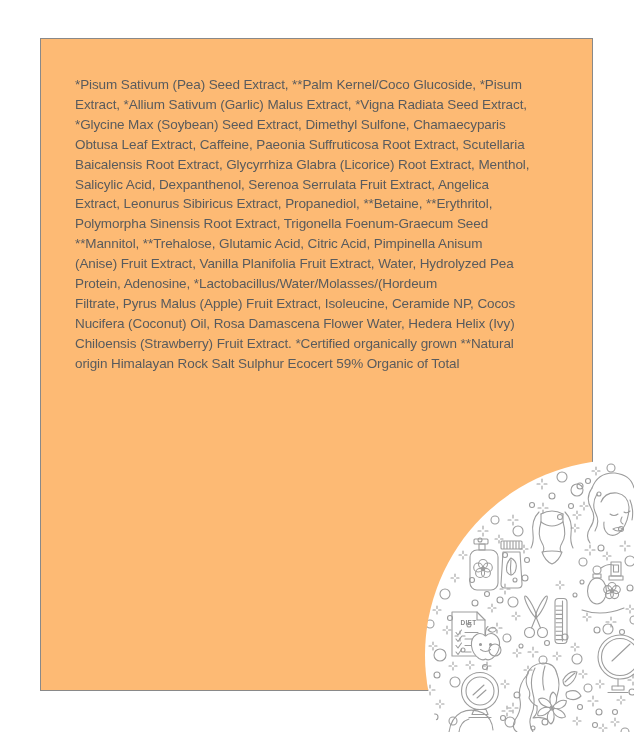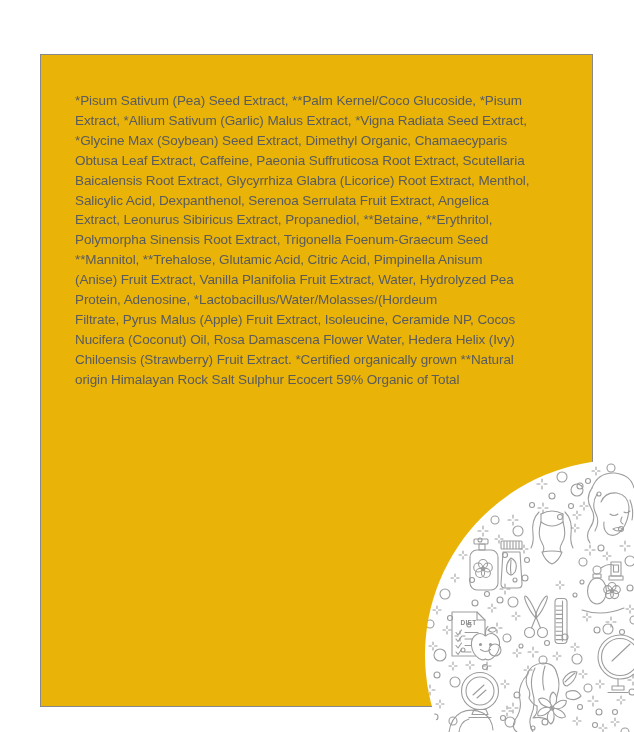--- a/index.html
+++ b/index.html
@@ -1,37 +1,37 @@
 <!DOCTYPE html>
 <html><head>
 <meta charset="utf-8">
 <style>
   html,body{margin:0;padding:0;background:#ffffff;}
   body{width:634px;height:732px;overflow:hidden;position:relative;
        font-family:"Liberation Sans","DejaVu Sans",sans-serif;}
   .panel{position:absolute;left:40px;top:38px;width:553px;height:653px;
-         border:1px solid #898989;background:#eab308;box-sizing:border-box;margin-top:16px;}
+         border:1px solid #898989;background:#fdba74;box-sizing:border-box;}
   .ingredients{position:absolute;left:34px;top:36px;right:18px;
                font-size:13.5px;line-height:19.9px;letter-spacing:-0.1px;
                color:#595b5d;font-weight:400;}
   .ingredients div{white-space:nowrap;}
   .illustration{position:absolute;left:425px;top:460px;width:390px;height:390px;}
   .deco{stroke:#9d9d9d;fill:none;stroke-width:1.1;stroke-linecap:round;stroke-linejoin:round;}
   .deco text{stroke:none;fill:#8a8a8a;font-family:"Liberation Sans",sans-serif;
              font-size:6.5px;font-weight:700;letter-spacing:.3px;}
   .wfill{fill:#ffffff;}
 </style>
 </head>
 <body>
 
 <div class="panel">
   <div class="ingredients" id="ingredients-lines">
       <div>*Pisum Sativum (Pea) Seed Extract, **Palm Kernel/Coco Glucoside, *Pisum</div>
       <div>Extract, *Allium Sativum (Garlic) Malus Extract, *Vigna Radiata Seed Extract,</div>
-      <div>*Glycine Max (Soybean) Seed Extract, Dimethyl Organic, Chamaecyparis</div>
+      <div>*Glycine Max (Soybean) Seed Extract, Dimethyl Sulfone, Chamaecyparis</div>
       <div>Obtusa Leaf Extract, Caffeine, Paeonia Suffruticosa Root Extract, Scutellaria</div>
       <div>Baicalensis Root Extract, Glycyrrhiza Glabra (Licorice) Root Extract, Menthol,</div>
       <div>Salicylic Acid, Dexpanthenol, Serenoa Serrulata Fruit Extract, Angelica</div>
       <div>Extract, Leonurus Sibiricus Extract, Propanediol, **Betaine, **Erythritol,</div>
       <div>Polymorpha Sinensis Root Extract, Trigonella Foenum-Graecum Seed</div>
       <div>**Mannitol, **Trehalose, Glutamic Acid, Citric Acid, Pimpinella Anisum</div>
       <div>(Anise) Fruit Extract, Vanilla Planifolia Fruit Extract, Water, Hydrolyzed Pea</div>
       <div>Protein, Adenosine, *Lactobacillus/Water/Molasses/(Hordeum</div>
       <div>Filtrate, Pyrus Malus (Apple) Fruit Extract, Isoleucine, Ceramide NP, Cocos</div>
       <div>Nucifera (Coconut) Oil, Rosa Damascena Flower Water, Hedera Helix (Ivy)</div>

